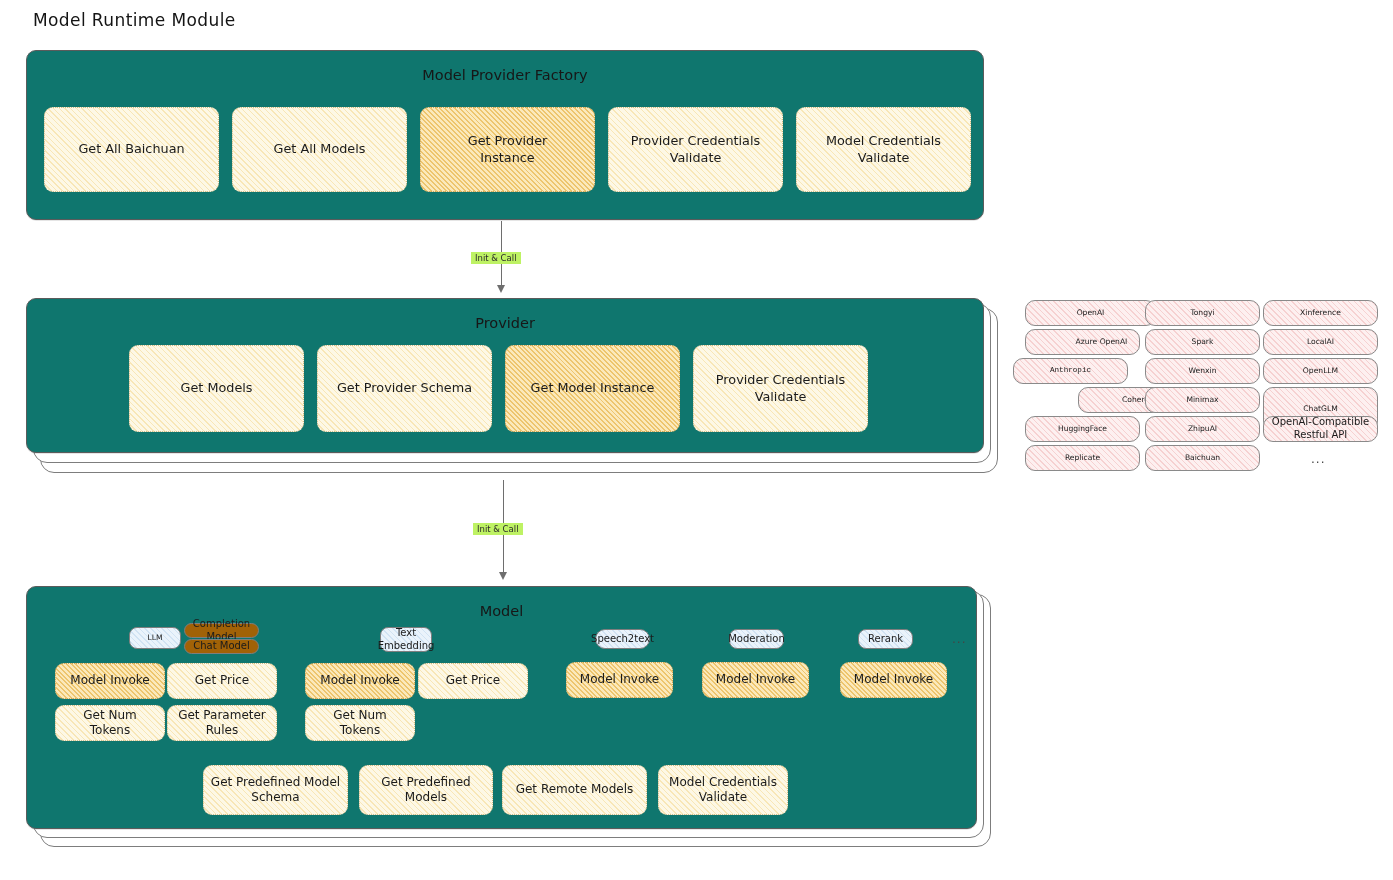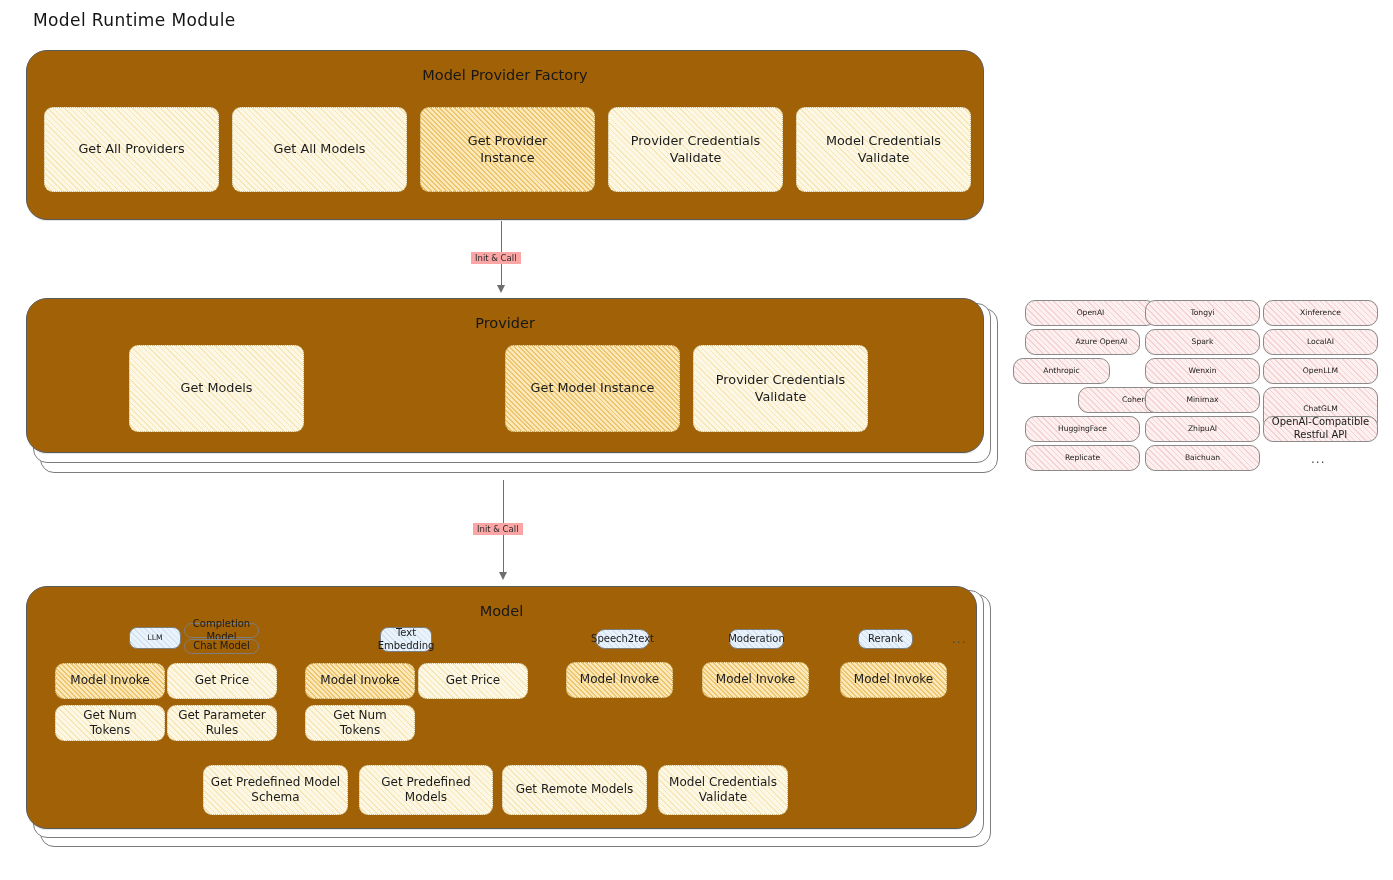--- a/index.html
+++ b/index.html
@@ -32,23 +32,23 @@
     font-size: 17px;
     letter-spacing: .4px;
     color: #141414;
     white-space: nowrap;
   }
 
   
   .container {
     position: absolute;
     box-sizing: border-box;
-    background: #a16207;
+    background: #0f766e;
     border: 1.4px solid #5b5b5b;
-    border-radius: 21px;
+    border-radius: 10px;
     box-shadow: 0 1px 0 rgba(0,0,0,.10);
   }
   .container-title {
     position: absolute;
     left: 0; right: 0;
     top: 16px;
     text-align: center;
     font-size: 14.5px;
     color: #171717;
   }
@@ -143,21 +143,21 @@
     position: absolute;
     width: 0; height: 0;
     border-left: 4.5px solid transparent;
     border-right: 4.5px solid transparent;
     border-top: 8px solid #6e6e6e;
   }
   .connector-label {
     position: absolute;
     font-size: 8.5px;
     color: #2a2a2a;
-    background: #fca5a5;
+    background: #bef264;
     padding: 1px 4px;
     white-space: nowrap;
   }
 
   .ellipsis {
     position: absolute;
     font-size: 12px;
     color: #444;
     letter-spacing: 1px;
   }
@@ -166,49 +166,50 @@
 <body>
 
 <div class="canvas">
 
   <div id="diagram-title">Model Runtime Module</div>
 
   <div class="container" style="left:26px; top:50px; width:958px; height:170px;">
     <div class="container-title">Model Provider Factory</div>
   </div>
 
-  <div class="node cream fs-13" style="left:44px; top:107px; width:175px; height:85px;">Get All Providers</div>
+  <div class="node cream fs-13" style="left:44px; top:107px; width:175px; height:85px;">Get All Baichuan</div>
   <div class="node cream fs-13" style="left:232px; top:107px; width:175px; height:85px;">Get All Models</div>
   <div class="node amber fs-13" style="left:420px; top:107px; width:175px; height:85px;">Get Provider
 Instance</div>
   <div class="node cream fs-13" style="left:608px; top:107px; width:175px; height:85px;">Provider Credentials
 Validate</div>
   <div class="node cream fs-13" style="left:796px; top:107px; width:175px; height:85px;">Model Credentials
 Validate</div>
 
   <div class="connector-line" style="left:501px; top:221px; height:68px;"></div>
   <div class="connector-head" style="left:497px; top:285px;"></div>
   <div class="connector-label" style="left:471px; top:252px;">Init &amp; Call</div>
 
   <div class="stack-layer" style="left:40px; top:308px; width:958px; height:165px;"></div>
   <div class="stack-layer" style="left:33px; top:303px; width:958px; height:160px;"></div>
   <div class="container" style="left:26px; top:298px; width:958px; height:155px;">
     <div class="container-title">Provider</div>
   </div>
 
   <div class="node cream fs-13" style="left:129px; top:345px; width:175px; height:87px;">Get Models</div>
+  <div class="node cream fs-13" style="left:317px; top:345px; width:175px; height:87px;">Get Provider Schema</div>
   <div class="node amber fs-13" style="left:505px; top:345px; width:175px; height:87px;">Get Model Instance</div>
   <div class="node cream fs-13" style="left:693px; top:345px; width:175px; height:87px;">Provider Credentials
 Validate</div>
 
   <div>
 
     <div class="node pink fs-8" style="left:1025px; top:300px; width:131px; height:26px;">OpenAI</div>
     <div class="node pink fs-8" style="left:1025px; top:329px; width:115px; height:26px;padding-left:44px;">Azure OpenAI</div>
-    <div class="node pink fs-8" style="left:1013px; top:358px; width:97px; height:26px;">Anthropic</div>
+    <div class="node pink fs-8" style="left:1013px; top:358px; width:115px; height:26px;font-family:Liberation Mono, monospace;">Anthropic</div>
     <div class="node pink fs-8" style="left:1078px; top:387px; width:115px; height:26px;">Cohere</div>
     <div class="node pink fs-8" style="left:1025px; top:416px; width:115px; height:26px;">HuggingFace</div>
     <div class="node pink fs-8" style="left:1025px; top:445px; width:115px; height:26px;">Replicate</div>
 
     <div class="node pink fs-8" style="left:1145px; top:300px; width:115px; height:26px;">Tongyi</div>
     <div class="node pink fs-8" style="left:1145px; top:329px; width:115px; height:26px;">Spark</div>
     <div class="node pink fs-8" style="left:1145px; top:358px; width:115px; height:26px;">Wenxin</div>
     <div class="node pink fs-8" style="left:1145px; top:387px; width:115px; height:26px;">Minimax</div>
     <div class="node pink fs-8" style="left:1145px; top:416px; width:115px; height:26px;">ZhipuAI</div>
     <div class="node pink fs-8" style="left:1145px; top:445px; width:115px; height:26px;">Baichuan</div>

